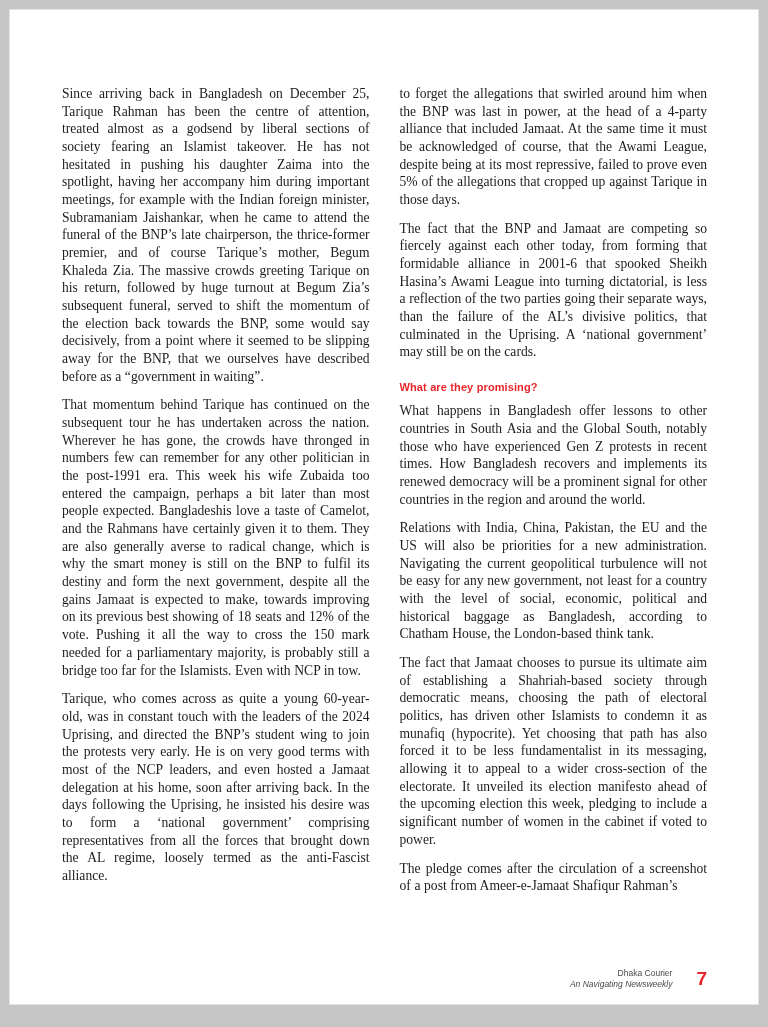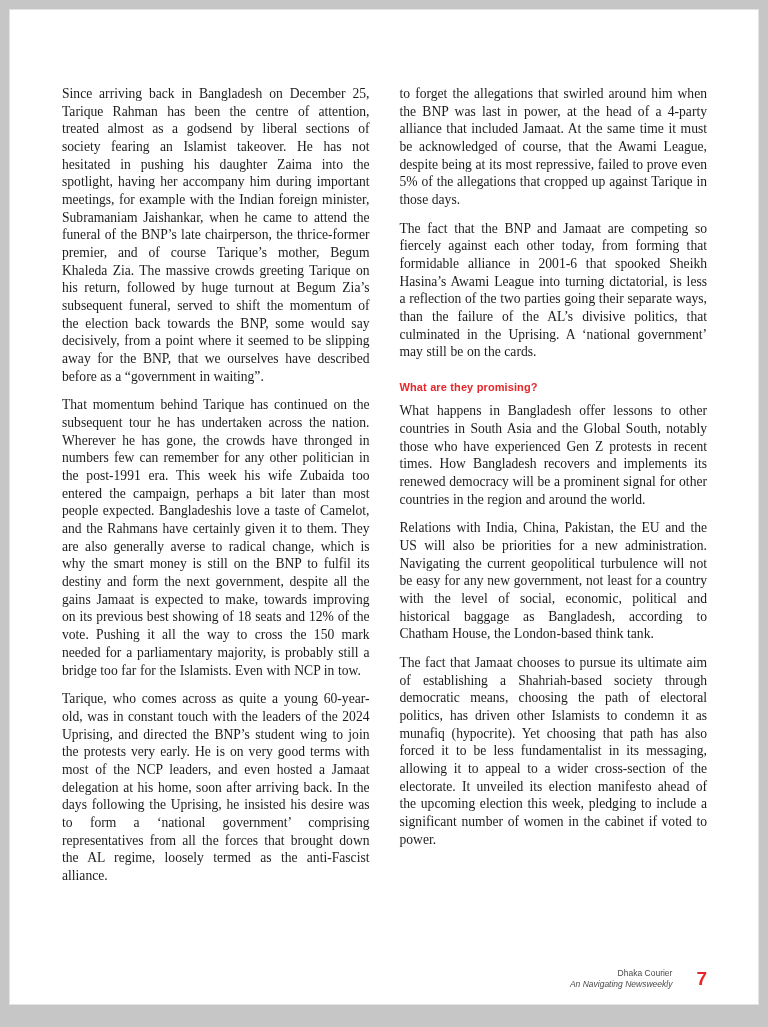--- a/index.html
+++ b/index.html
@@ -75,20 +75,21 @@
       <p>Tarique, who comes across as quite a young 60-year-old, was in constant touch with the leaders of the 2024 Uprising, and directed the BNP’s student wing to join the protests very early. He is on very good terms with most of the NCP leaders, and even hosted a Jamaat delegation at his home, soon after arriving back. In the days following the Uprising, he insisted his desire was to form a ‘national government’ comprising representatives from all the forces that brought down the AL regime, loosely termed as the anti-Fascist alliance.</p>
     </div>
 
     <div class="col">
       <p>to forget the allegations that swirled around him when the BNP was last in power, at the head of a 4-party alliance that included Jamaat. At the same time it must be acknowledged of course, that the Awami League, despite being at its most repressive, failed to prove even 5% of the allegations that cropped up against Tarique in those days.</p>
       <p>The fact that the BNP and Jamaat are competing so fiercely against each other today, from forming that formidable alliance in 2001-6 that spooked Sheikh Hasina’s Awami League into turning dictatorial, is less a reflection of the two parties going their separate ways, than the failure of the AL’s divisive politics, that culminated in the Uprising. A ‘national government’ may still be on the cards.</p>
       <h2 class="section-heading" style="color: rgb(232, 38, 42);">What are they promising?</h2>
       <p>What happens in Bangladesh offer lessons to other countries in South Asia and the Global South, notably those who have experienced Gen Z protests in recent times. How Bangladesh recovers and implements its renewed democracy will be a prominent signal for other countries in the region and around the world.</p>
       <p>Relations with India, China, Pakistan, the EU and the US will also be priorities for a new administration. Navigating the current geopolitical turbulence will not be easy for any new government, not least for a country with the level of social, economic, political and historical baggage as Bangladesh, according to Chatham House, the London-based think tank.</p>
       <p>The fact that Jamaat chooses to pursue its ultimate aim of establishing a Shahriah-based society through democratic means, choosing the path of electoral politics, has driven other Islamists to condemn it as munafiq (hypocrite). Yet choosing that path has also forced it to be less fundamentalist in its messaging, allowing it to appeal to a wider cross-section of the electorate. It unveiled its election manifesto ahead of the upcoming election this week, pledging to include a significant number of women in the cabinet if voted to power.</p>
+      <p>The pledge comes after the circulation of a screenshot of a post from Ameer-e-Jamaat Shafiqur Rahman’s</p>
     </div>
 
   </div>
 
   <div class="footer">
     <div class="footer-text">
       <div class="pub-name">Dhaka Courier</div>
       <div class="pub-tagline">An Navigating Newsweekly</div>
     </div>
     <div class="page-number" style="color: rgb(232, 38, 42);">7</div>

